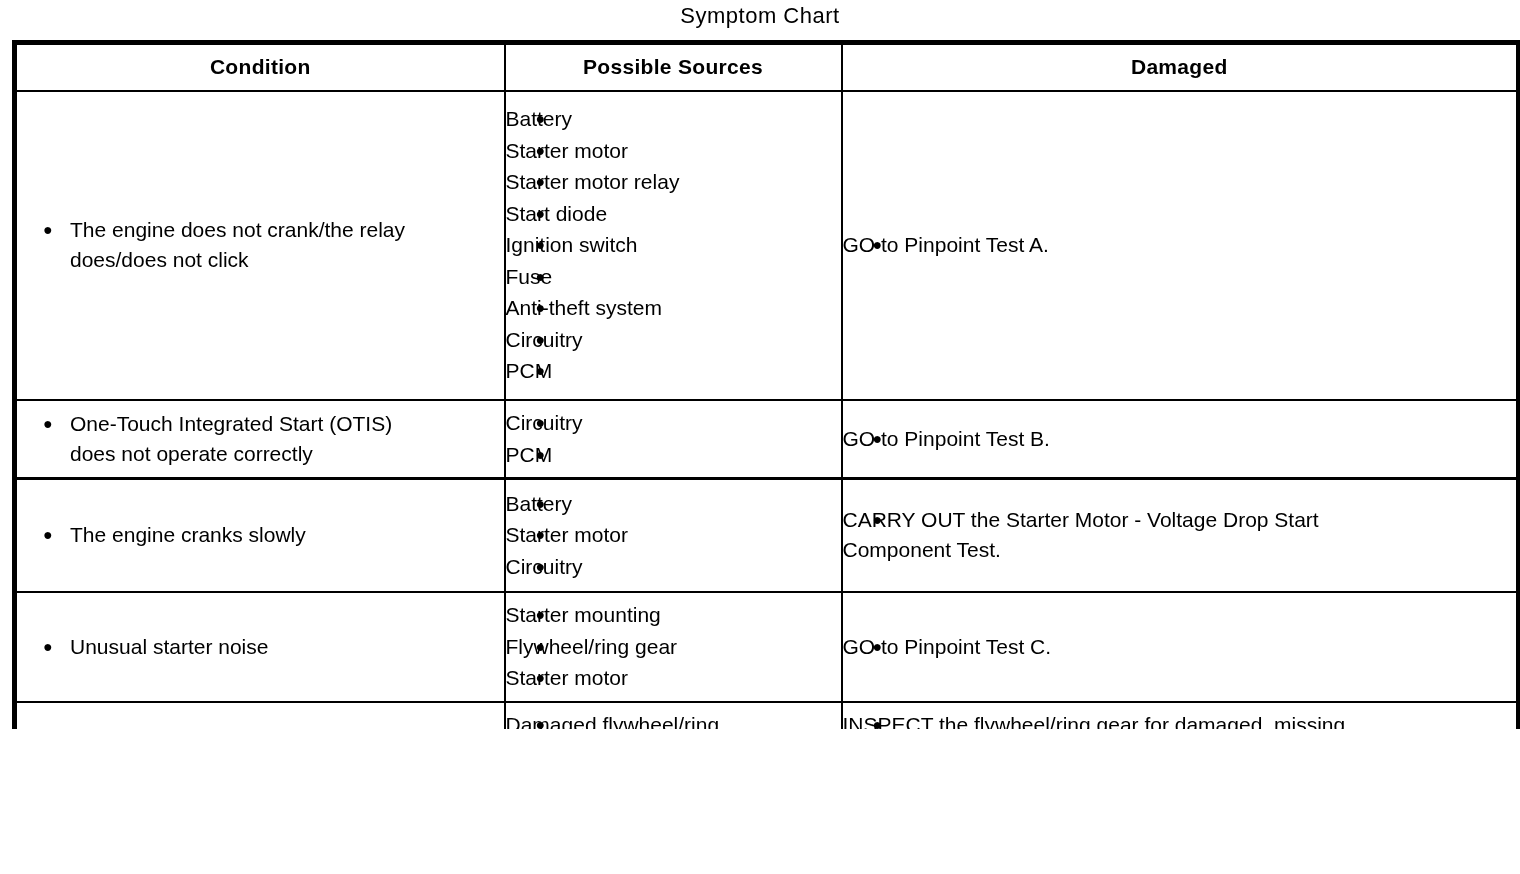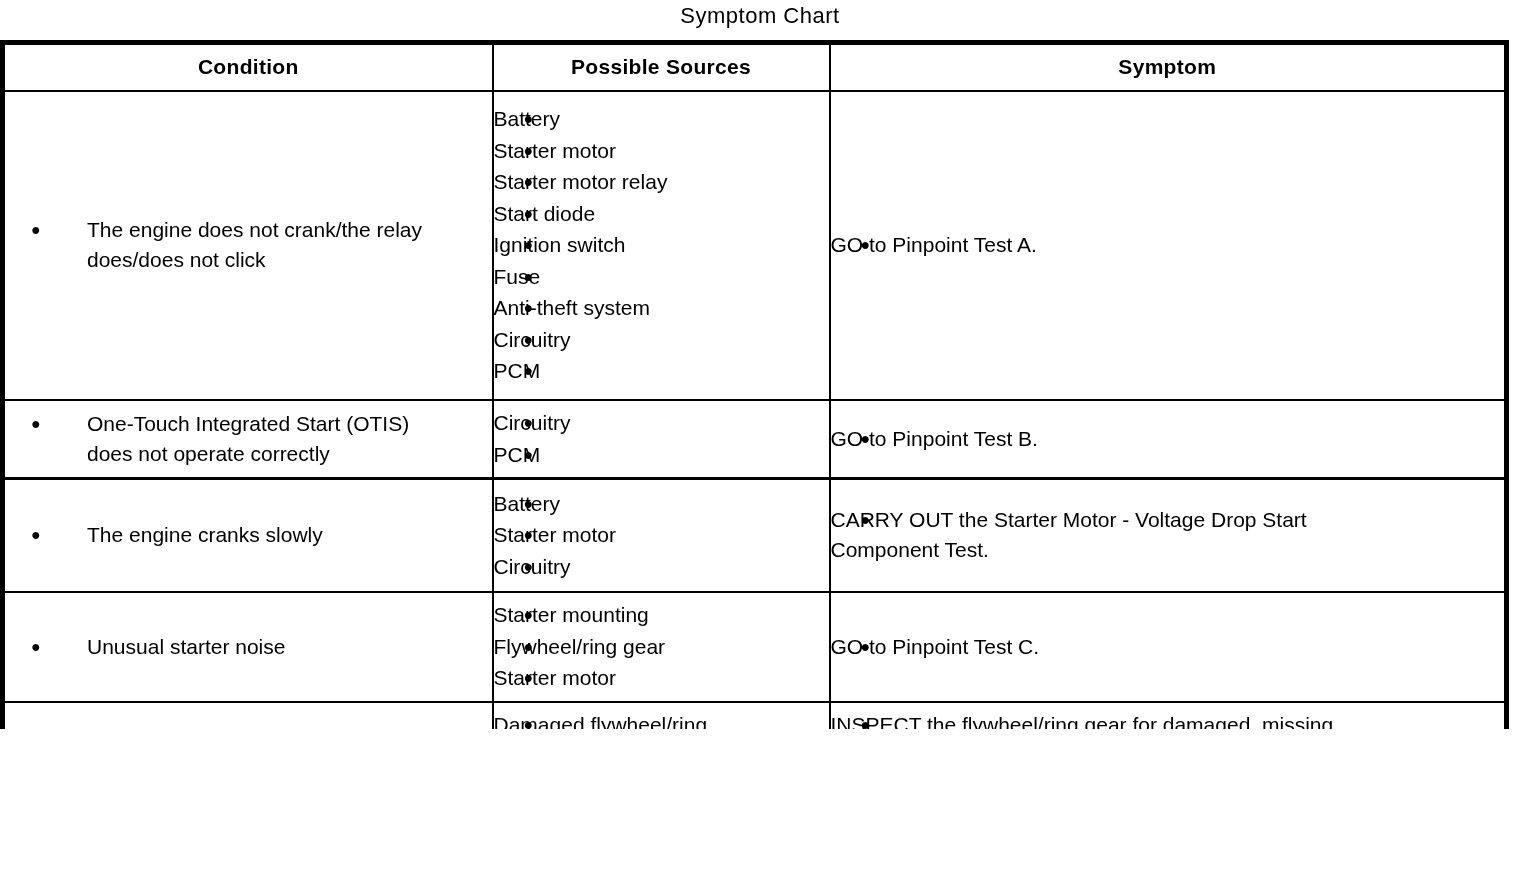--- a/index.html
+++ b/index.html
@@ -23,21 +23,21 @@
     text-align: center;
     font-size: 22px;
     line-height: 24px;
     font-weight: normal;
     letter-spacing: 0.5px;
   }
   table.symptom-table {
     border-collapse: collapse;
     table-layout: fixed;
     width: 1504px;
-    margin-left: 0;
+    margin-left: 12px;
     border: 5px solid #000000;
     border-bottom-width: 6px;
   }
   col.c1 { width: 490px; }
   col.c2 { width: 337px; }
   col.c3 { width: 677px; }
   th {
     border: 2px solid #000000;
     font-size: 21px;
     font-weight: bold;
@@ -70,41 +70,41 @@
     white-space: pre-line;
   }
   li.bullet-item::before {
     content: "\25CF";
     position: absolute;
     left: 30px;
     top: 0;
     font-size: 16px;
     line-height: 30px;
   }
-  td.col-condition li.bullet-item { padding-left: 82px; }
+  td.col-condition li.bullet-item { padding-left: 53px; }
   td.col-condition li.bullet-item::before { left: 26px; }
 </style>
 </head>
 <body>
 
 <div class="page">
 
   <div class="chart-title">Symptom Chart</div>
 
   <table class="symptom-table">
     <colgroup>
       <col class="c1">
         <col class="c2">
         <col class="c3">
     </colgroup>
     <thead>
       <tr>
         <th>Condition</th>
         <th>Possible Sources</th>
-        <th>Symptom</th>
+        <th>Damaged</th>
       </tr>
     </thead>
     <tbody>
       <tr class="r1">
         <td class="col-condition">
           <ul class="bullet-list">
               <li class="bullet-item">The engine does not crank/the relay
 does/does not click</li>
             </ul>
         </td>

